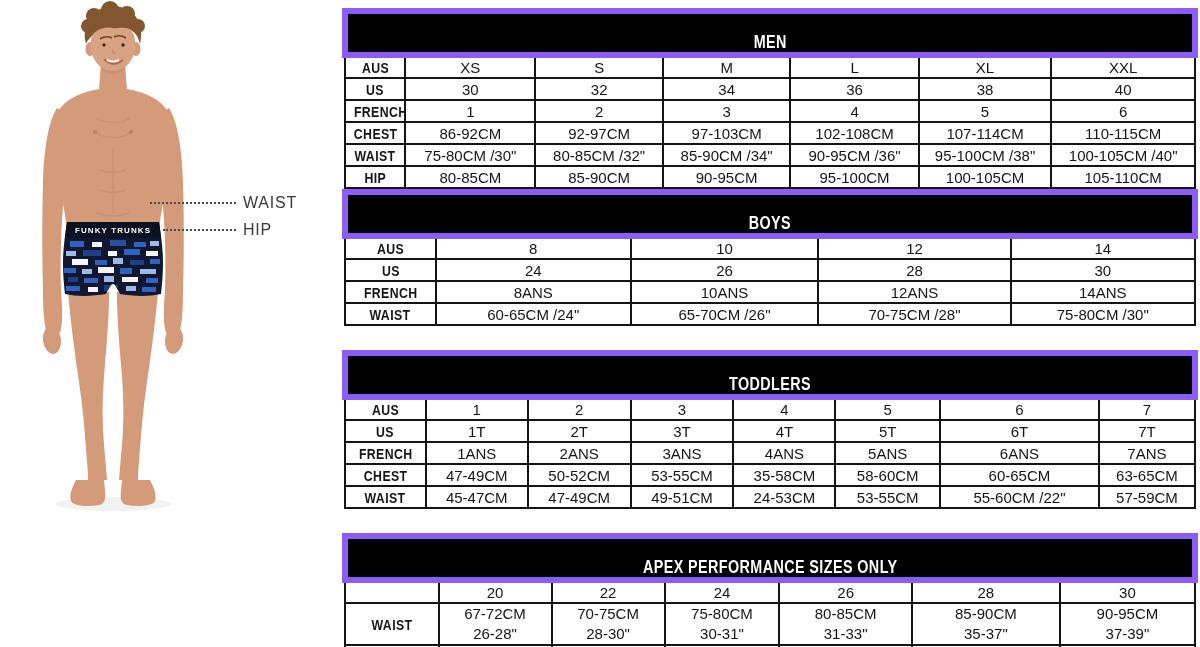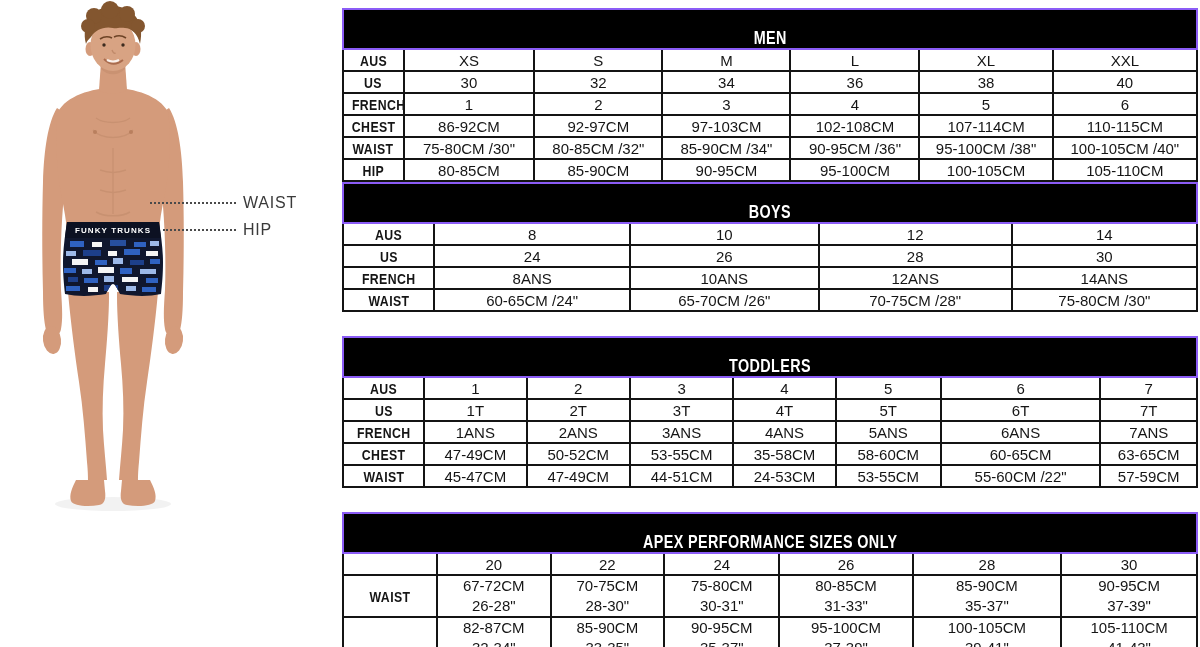--- a/index.html
+++ b/index.html
@@ -25,21 +25,21 @@
     width:100%;border-collapse:collapse;table-layout:fixed;background:#fff;
   }
   table.size-table th,table.size-table td{
     border:2px solid var(--c-border,#141414);
     text-align:center;vertical-align:middle;padding:0 2px;
     font-size:15px;line-height:19px;color:var(--c-text,#151515);
     white-space:pre-line;overflow:hidden;
   }
   table.size-table th.bar{
     background:var(--c-header-bg,#000);color:var(--c-header-text,#fff);
-    height:22px;border:2px solid #8b5cf6;
+    height:22px;border:6px solid #8b5cf6;
   }
   .cnd{display:inline-block;transform:scaleX(.82);transform-origin:center;
     font-weight:700;letter-spacing:.5px;white-space:nowrap;}
   th.bar .cnd{font-size:17.5px;color:var(--c-header-text,#fff);}
   th.rowlab{font-weight:700;text-decoration:underline;}
   th.rowlab .cnd{font-size:15px;}
   table.size-table tr{height:22px;}
   table.apex tbody tr.tall{height:41px;}
   table.apex tbody tr.tall td{line-height:20px;}
   .mt-boys{}
@@ -339,21 +339,21 @@
             <td>53-55CM</td>
             <td>35-58CM</td>
             <td>58-60CM</td>
             <td>60-65CM</td>
             <td>63-65CM</td>
           </tr>
           <tr>
             <th class="rowlab"><span class="cnd">WAIST</span></th>
             <td>45-47CM</td>
             <td>47-49CM</td>
-            <td>44-51CM</td>
+            <td>49-51CM</td>
             <td>24-53CM</td>
             <td>53-55CM</td>
             <td>55-60CM /22"</td>
             <td>57-59CM</td>
           </tr>
         </tbody>
     </table>
 
     <table class="size-table apex mt-apex">
       <colgroup>

